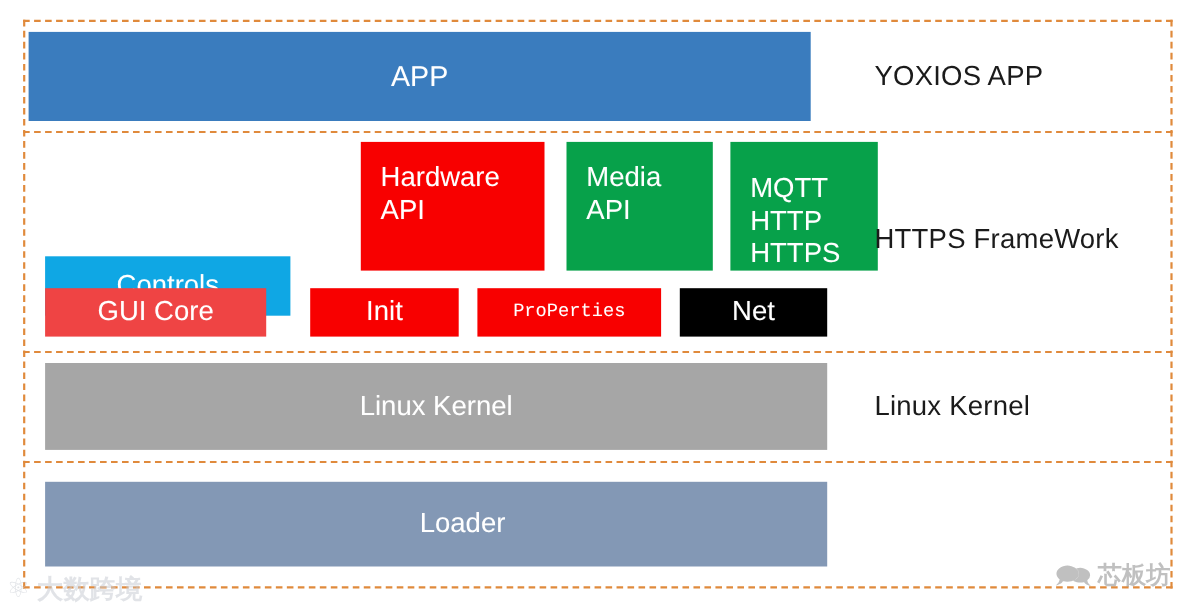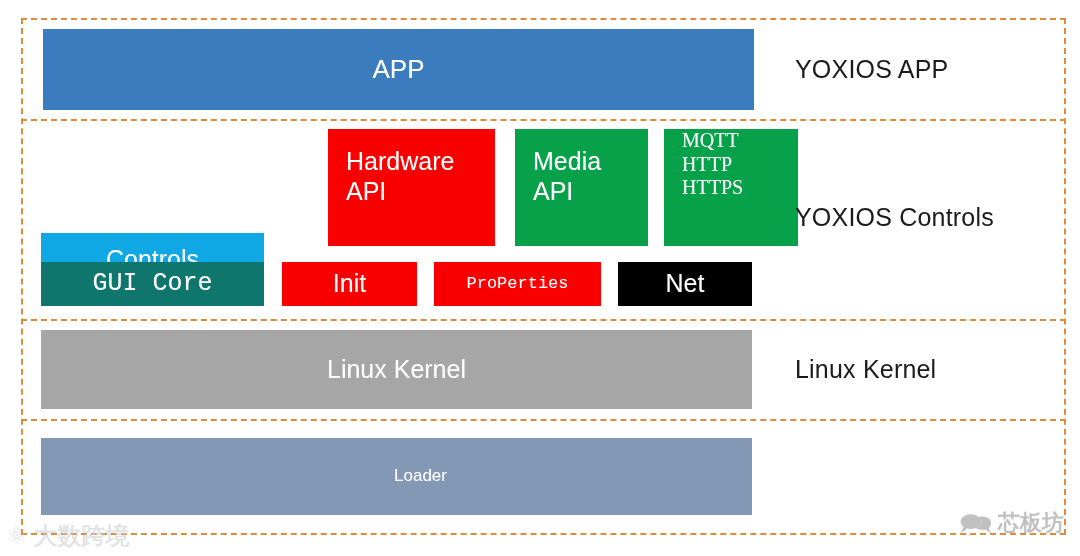--- a/index.html
+++ b/index.html
@@ -40,44 +40,44 @@
 </head>
 <body>
 
 <div id="stage">
 
   <div id="frame"></div>
   <div class="layer-sep" id="sep1"></div>
   <div class="layer-sep" id="sep2"></div>
   <div class="layer-sep" id="sep3"></div>
 
-  <div class="blk center" style="left:43px;top:29px;width:711px;height:81px;background:#3A7CBE;font-size:26px;">APP</div>
+  <div class="blk center" style="left:26px;top:29px;width:711px;height:81px;background:#3A7CBE;font-size:26px;">APP</div>
   <div class="cap" style="left:795px;top:29px;height:81px;">YOXIOS APP</div>
 
   <div class="blk center" style="left:41px;top:193px;width:223px;height:54px;background:#0FA7E4;font-size:25px;margin-top:40px;">Controls</div>
-  <div class="blk center" style="left:41px;top:262px;width:223px;height:44px;background:#0f766e;font-size:25px;font-family:Liberation Mono, monospace;">GUI Core</div>
+  <div class="blk center" style="left:41px;top:262px;width:201px;height:44px;background:#ef4444;font-size:25px;">GUI Core</div>
 
   <div class="blk lefttop" style="left:282px;top:129px;width:167px;height:117px;background:#F80000;font-size:25px;white-space:pre-line;">Hardware
 API</div>
   <div class="blk center" style="left:282px;top:262px;width:135px;height:44px;background:#F80000;font-size:25px;">Init</div>
   <div class="blk center" style="left:434px;top:262px;width:167px;height:44px;background:#F80000;font-size:17px;font-family:Liberation Mono, monospace;">ProPerties</div>
 
   <div class="blk lefttop" style="left:469px;top:129px;width:133px;height:117px;background:#07A14A;font-size:25px;white-space:pre-line;">Media
 API</div>
-  <div class="blk lefttop" style="left:618px;top:129px;width:134px;height:117px;background:#07A14A;font-size:20px;white-space:pre-line;padding-top:0;font-family:Liberation Serif, serif;">MQTT
+  <div class="blk lefttop" style="left:618px;top:129px;width:134px;height:117px;background:#07A14A;font-size:25px;white-space:pre-line;padding-top:28px;">MQTT
 HTTP
 HTTPS</div>
   <div class="blk center" style="left:618px;top:262px;width:134px;height:44px;background:#000000;font-size:25px;">Net</div>
 
-  <div class="cap" style="left:795px;top:129px;height:177px;">YOXIOS Controls</div>
+  <div class="cap" style="left:795px;top:129px;height:177px;">HTTPS FrameWork</div>
 
   <div class="blk center" style="left:41px;top:330px;width:711px;height:79px;background:#A6A6A6;font-size:25px;">Linux Kernel</div>
   <div class="cap" style="left:795px;top:330px;height:79px;">Linux Kernel</div>
 
-  <div class="blk center" style="left:41px;top:438px;width:711px;height:77px;background:#8398B5;font-size:17px;padding-left:48px;">Loader</div>
+  <div class="blk center" style="left:41px;top:438px;width:711px;height:77px;background:#8398B5;font-size:25px;padding-left:48px;">Loader</div>
 
   <div class="wm" id="wm-br">
     <span style="font-size:26px;line-height:1;">🗪</span>
     <span>芯板坊</span>
   </div>
 
   <div class="wm" id="wm-bl">
     <span style="font-size:24px;line-height:1;">⚛</span>
     <span>大数跨境</span>
   </div>

